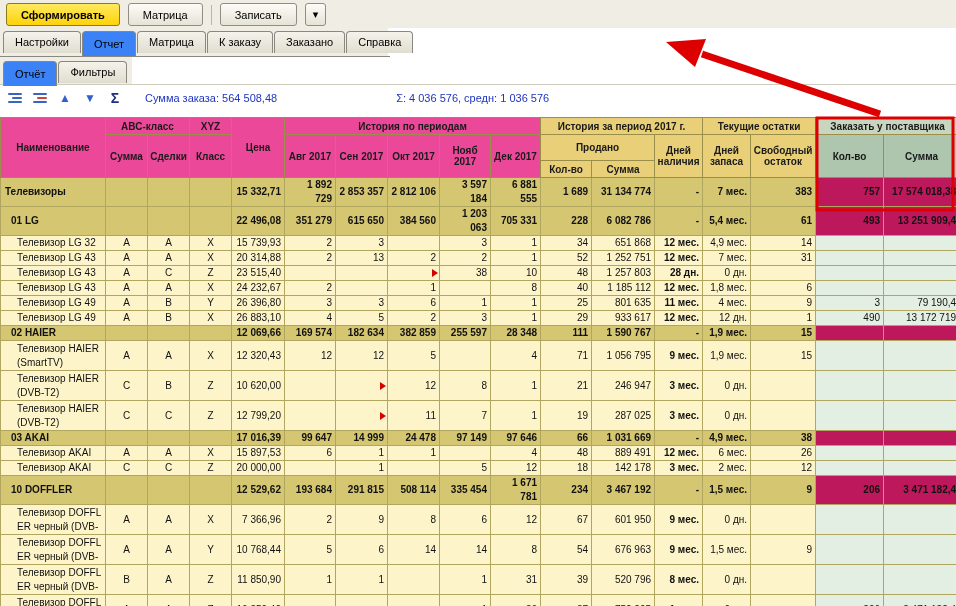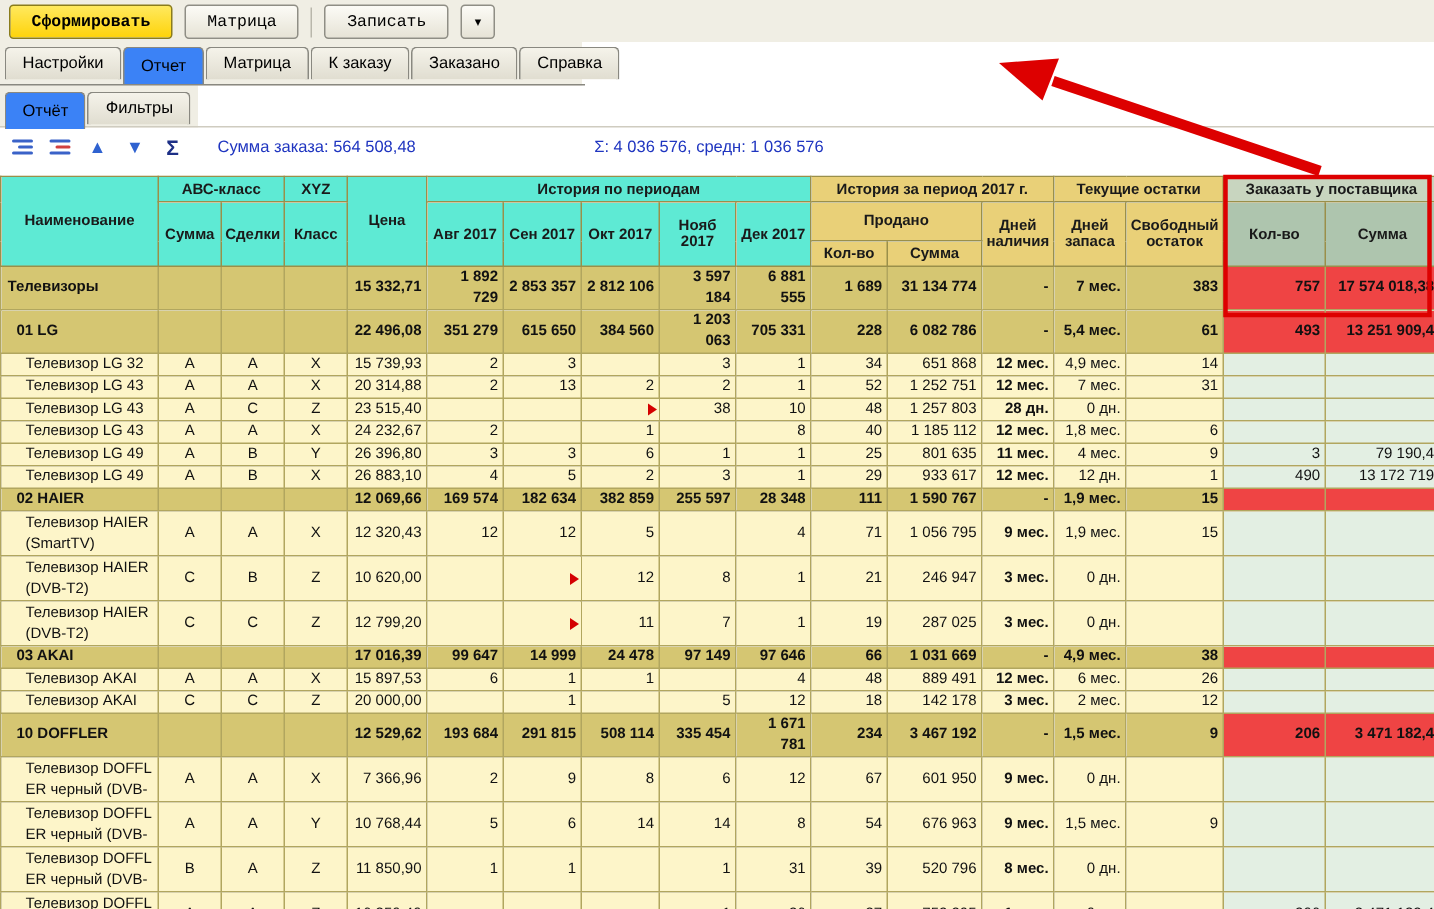--- a/index.html
+++ b/index.html
@@ -9,21 +9,21 @@
 
   
   .top{position:absolute;left:0;top:0;width:956px;height:117px;background:#f0eee4}
   .wz{position:absolute;background:#fff}
   .wz1{left:388px;top:28px;right:0;height:89px}
   .wz2{left:132px;top:57px;right:0;height:60px}
   .wz3{left:0;top:85px;right:0;height:32px}
 
   .btnrow{position:absolute;top:3px;left:6px;display:flex;align-items:center;gap:8px;z-index:3}
   .btn{height:23px;padding:0 14px;font-size:11px;color:#000;background:linear-gradient(#fcfbf6,#e6e3d6);
-       border:1px solid #8f8e85;border-radius:3px;cursor:pointer;font-family:Liberation Mono, monospace}
+       border:1px solid #8f8e85;border-radius:3px;cursor:pointer;font-family:Liberation Sans, sans-serif}
   .btn.yellow{background:linear-gradient(#ffe95e,#fed30a);font-weight:bold;border-color:#8a7c1c}
   .btn.drop{padding:0 7px}
   .vsep{width:1px;height:20px;background:#b9b7ab}
 
   .tabs{position:absolute;top:31px;left:3px;display:flex;align-items:flex-start;z-index:3}
   .tab{height:22px;line-height:21px;padding:0 11px;font-size:11px;background:linear-gradient(#f5f3ea,#e0ddd0);
        border:1px solid #898880;border-bottom:none;border-radius:4px 4px 0 0;margin-right:1px;cursor:pointer;color:#000}
   .tab.active{background:#3b82f6;height:25px;line-height:24px;z-index:4}
   .tabline{position:absolute;left:0;top:56px;width:390px;height:1px;background:#898880;z-index:2}
   .subtabs{position:absolute;top:61px;left:3px;display:flex;align-items:flex-start;z-index:3}
@@ -42,40 +42,40 @@
   .arrow{color:#2f62d0;font-size:12px}
   .sigma{color:#1d2f86;font-weight:bold;font-size:14px}
   .blue{color:#1f35c0}
   .sumtext{margin-left:14px}
   .tottext{margin-left:112px}
 
   
   .gridwrap{position:absolute;top:117px;left:0;width:956px;height:489px;overflow:hidden}
   table{border-collapse:collapse;table-layout:fixed;width:959px;font-size:10px}
   th{border:1px solid #9a8f4a;padding:1px 2px;font-weight:bold;text-align:center;overflow:hidden;color:#1a1a1a}
-  .hpale{background:#5eead4}
+  .hpale{background:#ec4899}
   .hgold{background:#e9d078}
   .hgreen{background:#c8d5bf}
   .hgreen2{background:#aec5ae}
   thead tr.h1 th{height:17px}
   thead tr.h2 th{height:26px}
   thead tr.h3 th{height:17px}
 
   td{border:1px solid #b1a65f;padding:0 3px;overflow:hidden;height:15px;line-height:14px;color:#111}
   tr.tall td{height:30px}
   .num{text-align:right}
   td.cls{text-align:center}
   tr.lvl0 td,tr.lvl1 td{background:#d5c672;font-weight:bold}
   tr.lvl2 td{background:#fdf5c9}
   td.green{background:#84e884}
   td.orange{background:#ffa347}
   td.pink{background:#fdb6c3}
   td.pink2{background:#f5b5c2}
   td.greenlight{background:#a9e18e}
-  tr.lvl0 td.ord,tr.lvl1 td.ord{background:#ef4444}
+  tr.lvl0 td.ord,tr.lvl1 td.ord{background:#be185d}
   tr.lvl2 td.ord{background:#e3efe3}
   td.avail{font-weight:bold}
   td .txt{display:block;overflow:hidden}
   tr.lvl2 td.name .txt{white-space:nowrap}
   tr.tall td.name .txt{white-space:normal;word-break:break-all;line-height:14px;max-height:28px}
   td.name{padding-left:4px}
   tr.lvl1 td.name{padding-left:10px}
   tr.lvl2 td.name{padding-left:16px}
   .tri{position:relative}
   .tri::after{content:"";position:absolute;right:1px;top:50%;margin-top:-4px;width:0;height:0;

